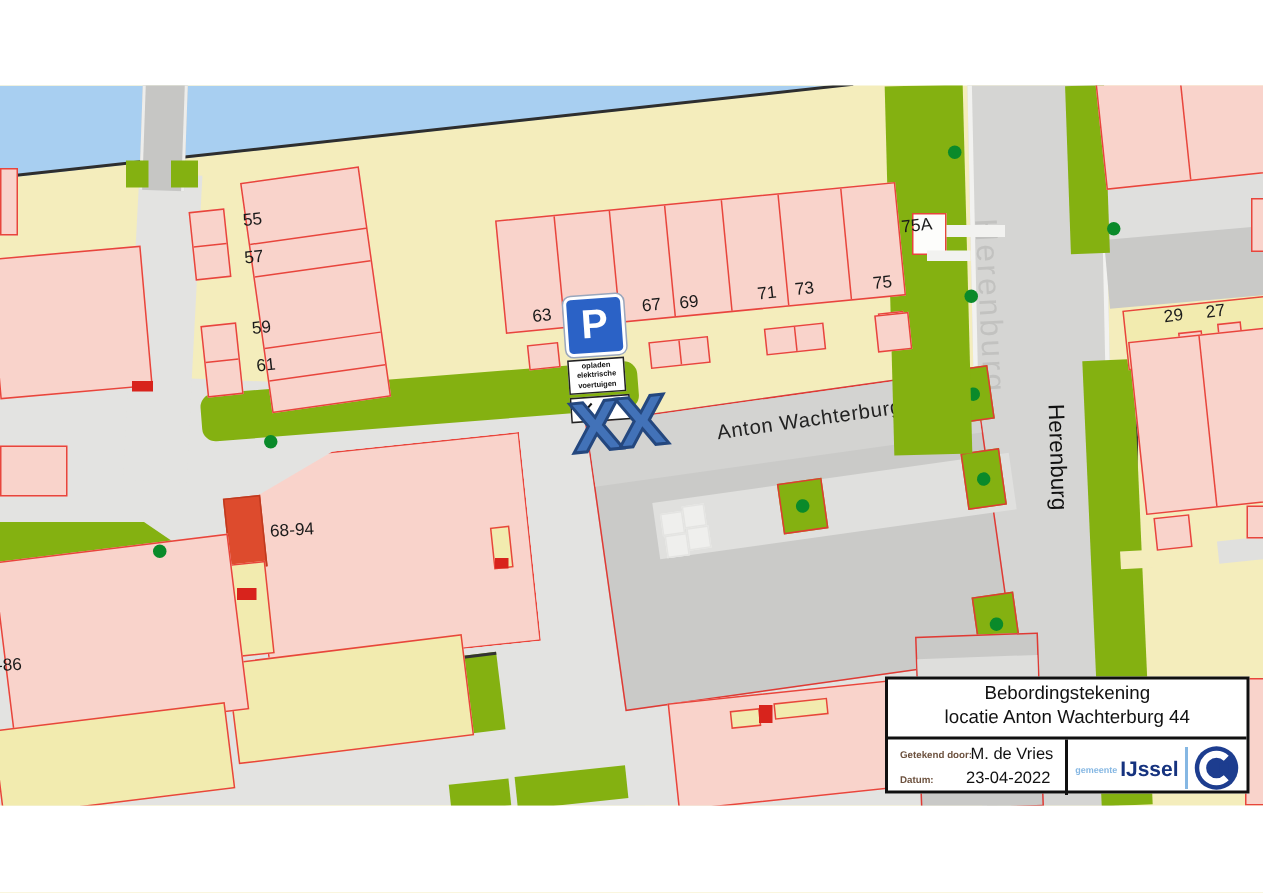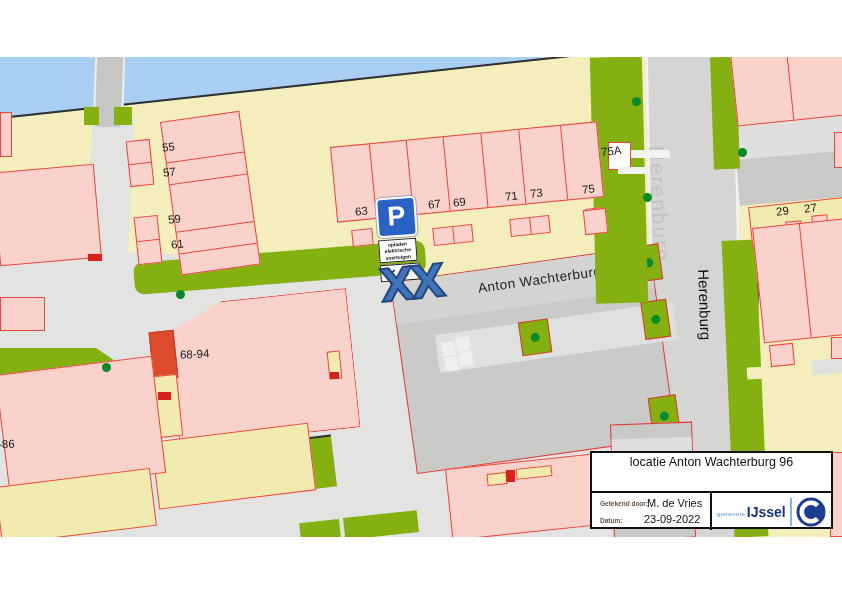--- a/index.html
+++ b/index.html
@@ -282,28 +282,29 @@
       <div class="tree" style="left: 176px; top: 233px;"></div>
       <div class="tree" style="left: 102px; top: 306px;"></div>
       <div class="tree" style="left: 632px; top: 40px;"></div>
       <div class="tree" style="left: 643px; top: 136px;"></div>
       <div class="tree" style="left: 738px; top: 91px;"></div>
     </div>
 </div>
 
 <div id="title-block">
   <div class="tb-top">
-    <div>locatie Anton Wachterburg 96</div>
+    <div>Bebordingstekening</div>
+    <div>locatie Anton Wachterburg 44</div>
   </div>
   <div class="tb-bottom">
     <div class="tb-left">
       <span class="tb-label" style="left:8px;top:7px">Getekend door:</span>
       <span class="tb-value" style="left:55px;top:4px">M. de Vries</span>
       <span class="tb-label" style="left:8px;top:24px">Datum:</span>
-      <span class="tb-value" style="left:52px;top:20px">23-09-2022</span>
+      <span class="tb-value" style="left:52px;top:20px">23-04-2022</span>
     </div>
     <div class="tb-logo">
       <div class="logo-text">
         <div class="logo-row1">
           <span class="logo-gemeente">gemeente</span>
           <span class="logo-capelle">IJssel</span>
         </div>
       </div>
       <div class="logo-bar"></div>
       <svg width="30" height="30" viewBox="0 0 30 30">

